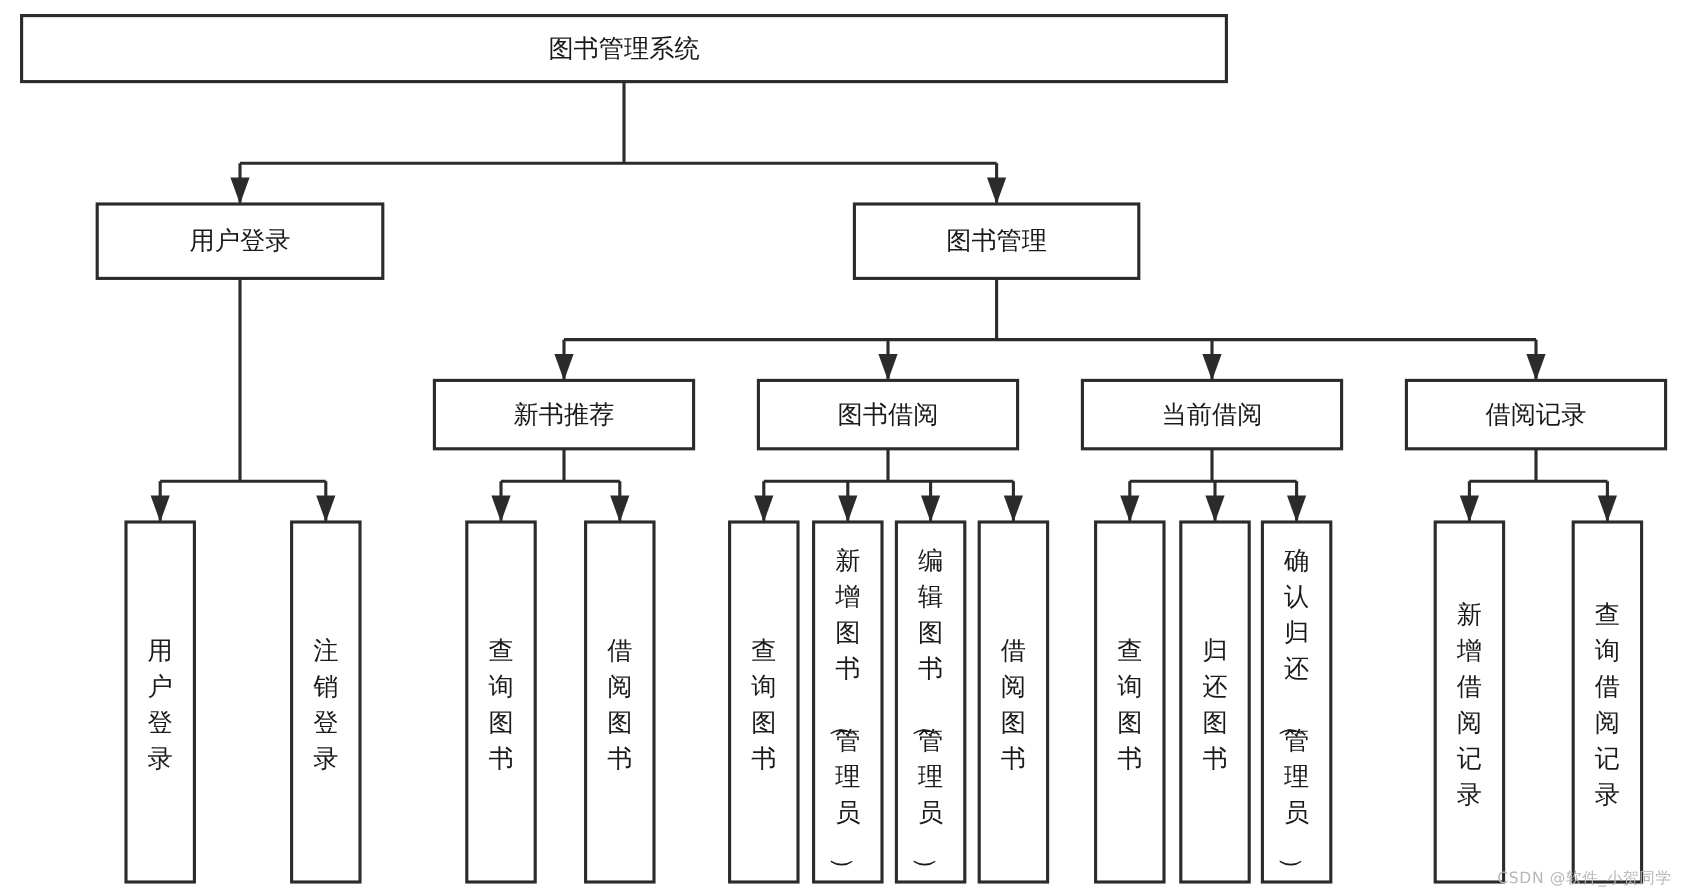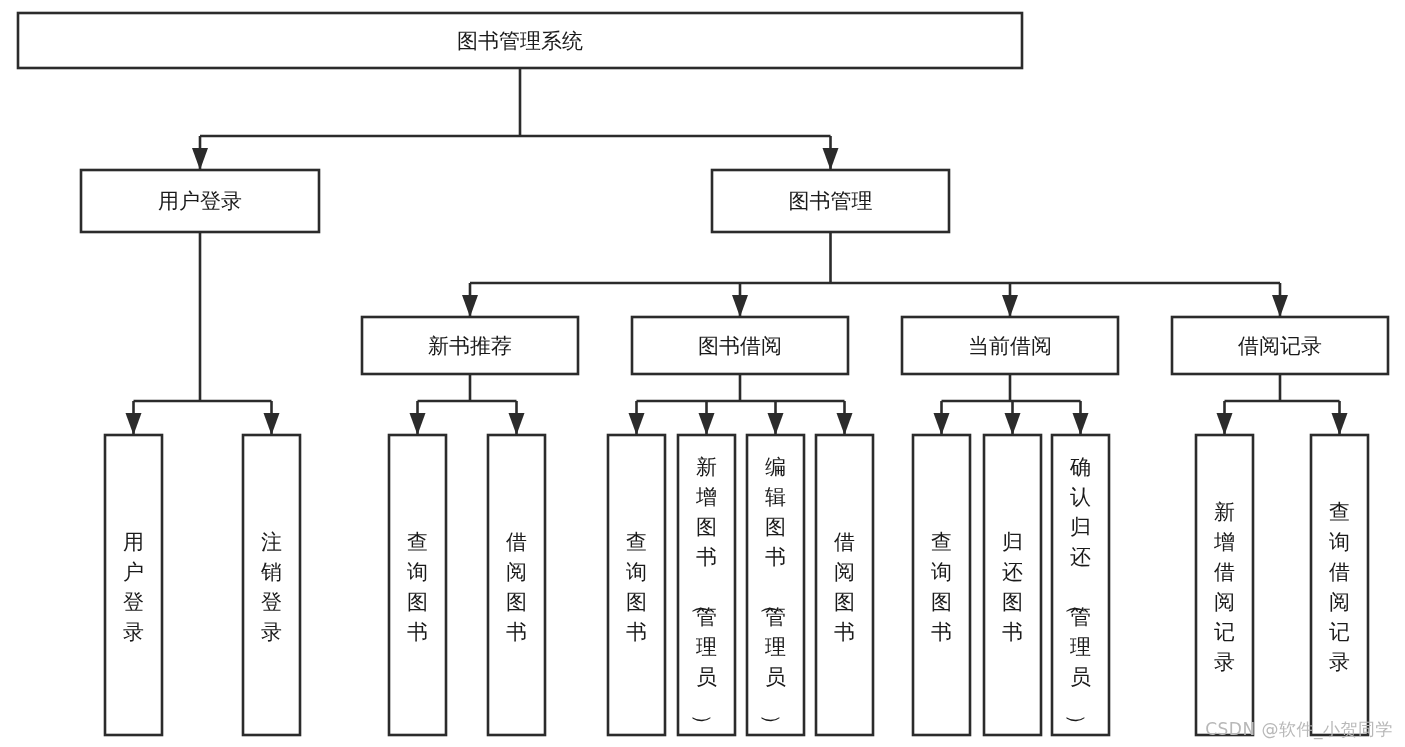--- a/index.html
+++ b/index.html
@@ -54,21 +54,21 @@
     font-size: 21px;
     fill: #1a1a1a;
     text-anchor: middle;
     white-space: pre;
   }
   .watermark-text {
     position: absolute;
     right: 12px;
     bottom: 6px;
     font-family: "DejaVu Sans", "Liberation Sans", sans-serif;
-    font-size: 17px;
+    font-size: 13px;
     color: #b8b8b8;
     letter-spacing: 0.5px;
     user-select: none;
     pointer-events: none;
   }
 </style>
 </head>
 <body>
 
 <div id="diagram-root">

